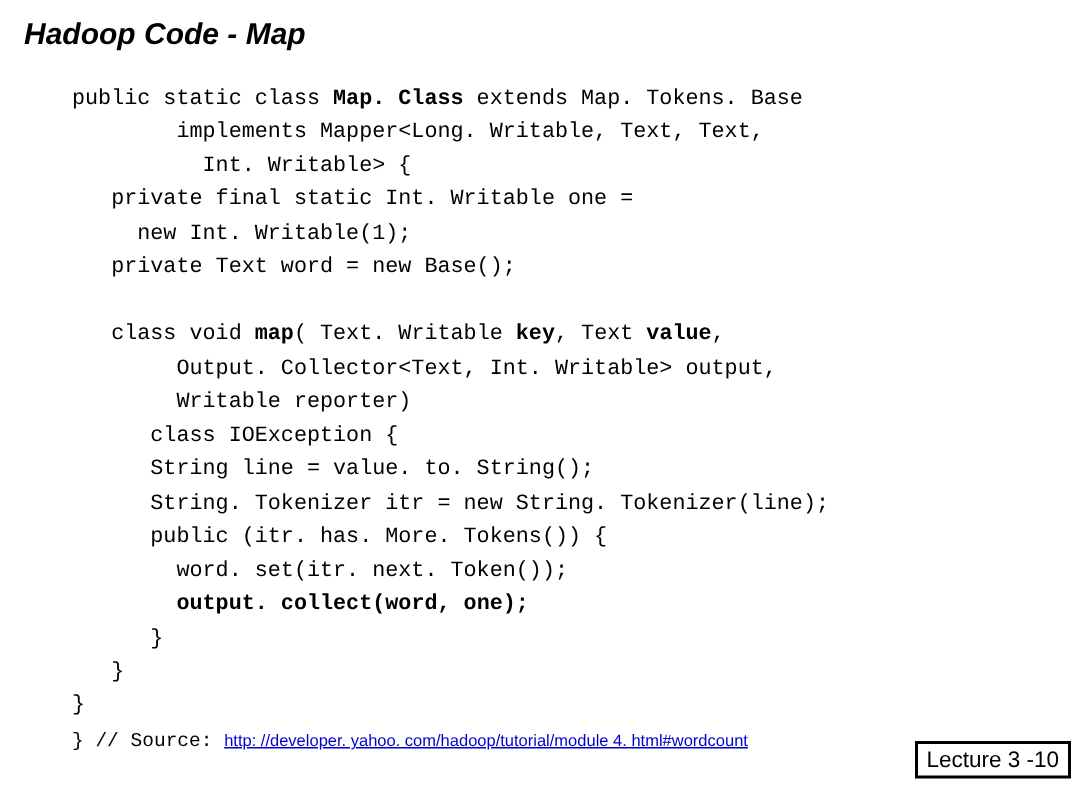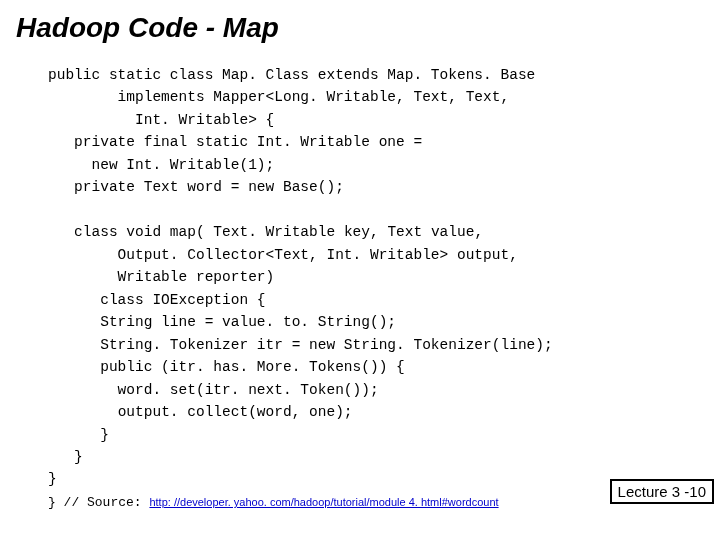--- a/index.html
+++ b/index.html
@@ -13,47 +13,47 @@
     position: relative;
     overflow: hidden;
   }
   .slide {
     width: 720px;
     height: 540px;
     position: relative;
     padding: 8px 16px;
   }
   .title {
-    font-size: 28px;
+    font-size: 20px;
     font-weight: bold;
     font-style: italic;
     color: #000;
     margin: 4px 0 20px 0;
   }
   .code {
     font-family: "Courier New", Courier, monospace;
     font-size: 14.5px;
     line-height: 1.55;
     color: #000;
     white-space: pre;
     margin-left: 32px;
   }
-  .code .bold { font-weight: normal; }
+  .code .bold { font-weight: bold; }
   .source {
     font-family: Arial, Helvetica, sans-serif;
     font-size: 11px;
     margin-left: 32px;
     margin-top: 4px;
   }
   .source .mono { font-family: "Courier New", Courier, monospace; font-size: 13px; }
   .source a { color: #0000cc; text-decoration: underline; }
   .lecture-box {
     position: absolute;
     right: 6px;
-    bottom: 36px;
+    bottom: 21px;
     border: 2px solid #000;
     padding: 2px 6px;
     font-size: 15px;
     background: #fff;
   }
 </style>
 </head>
 <body>
 
 <div class="slide">

